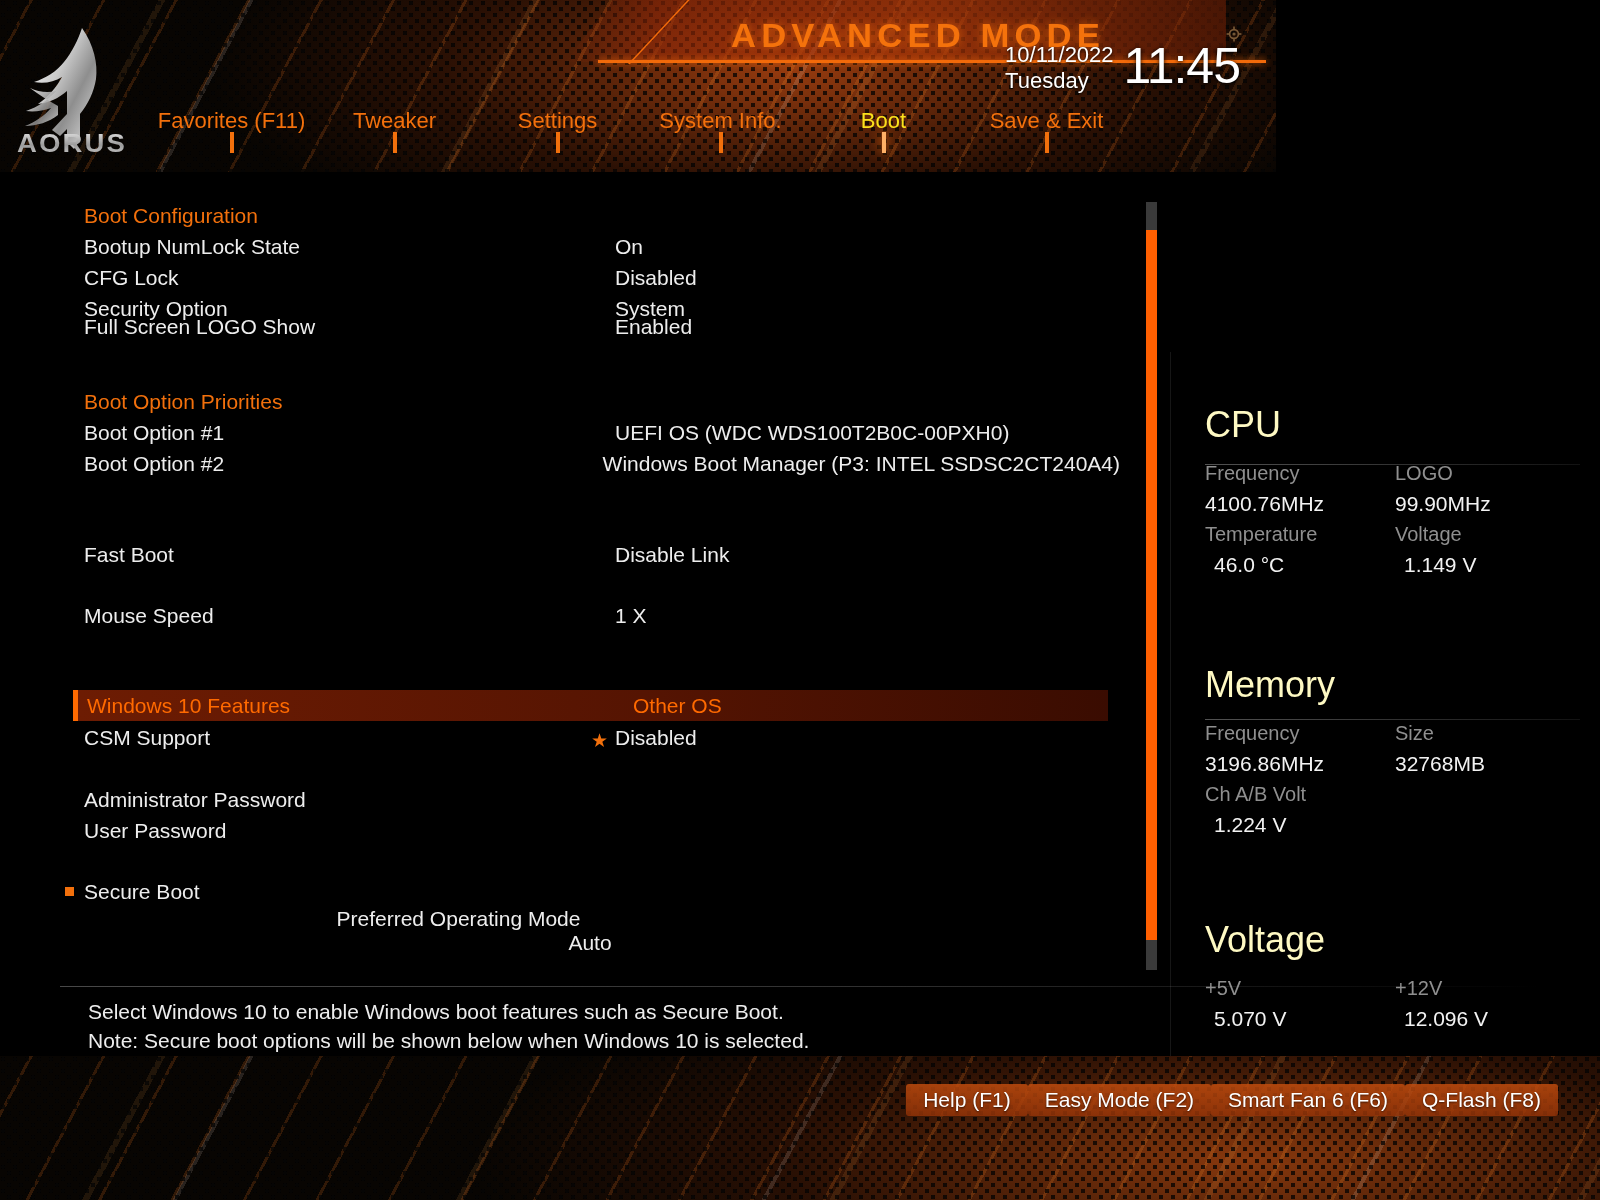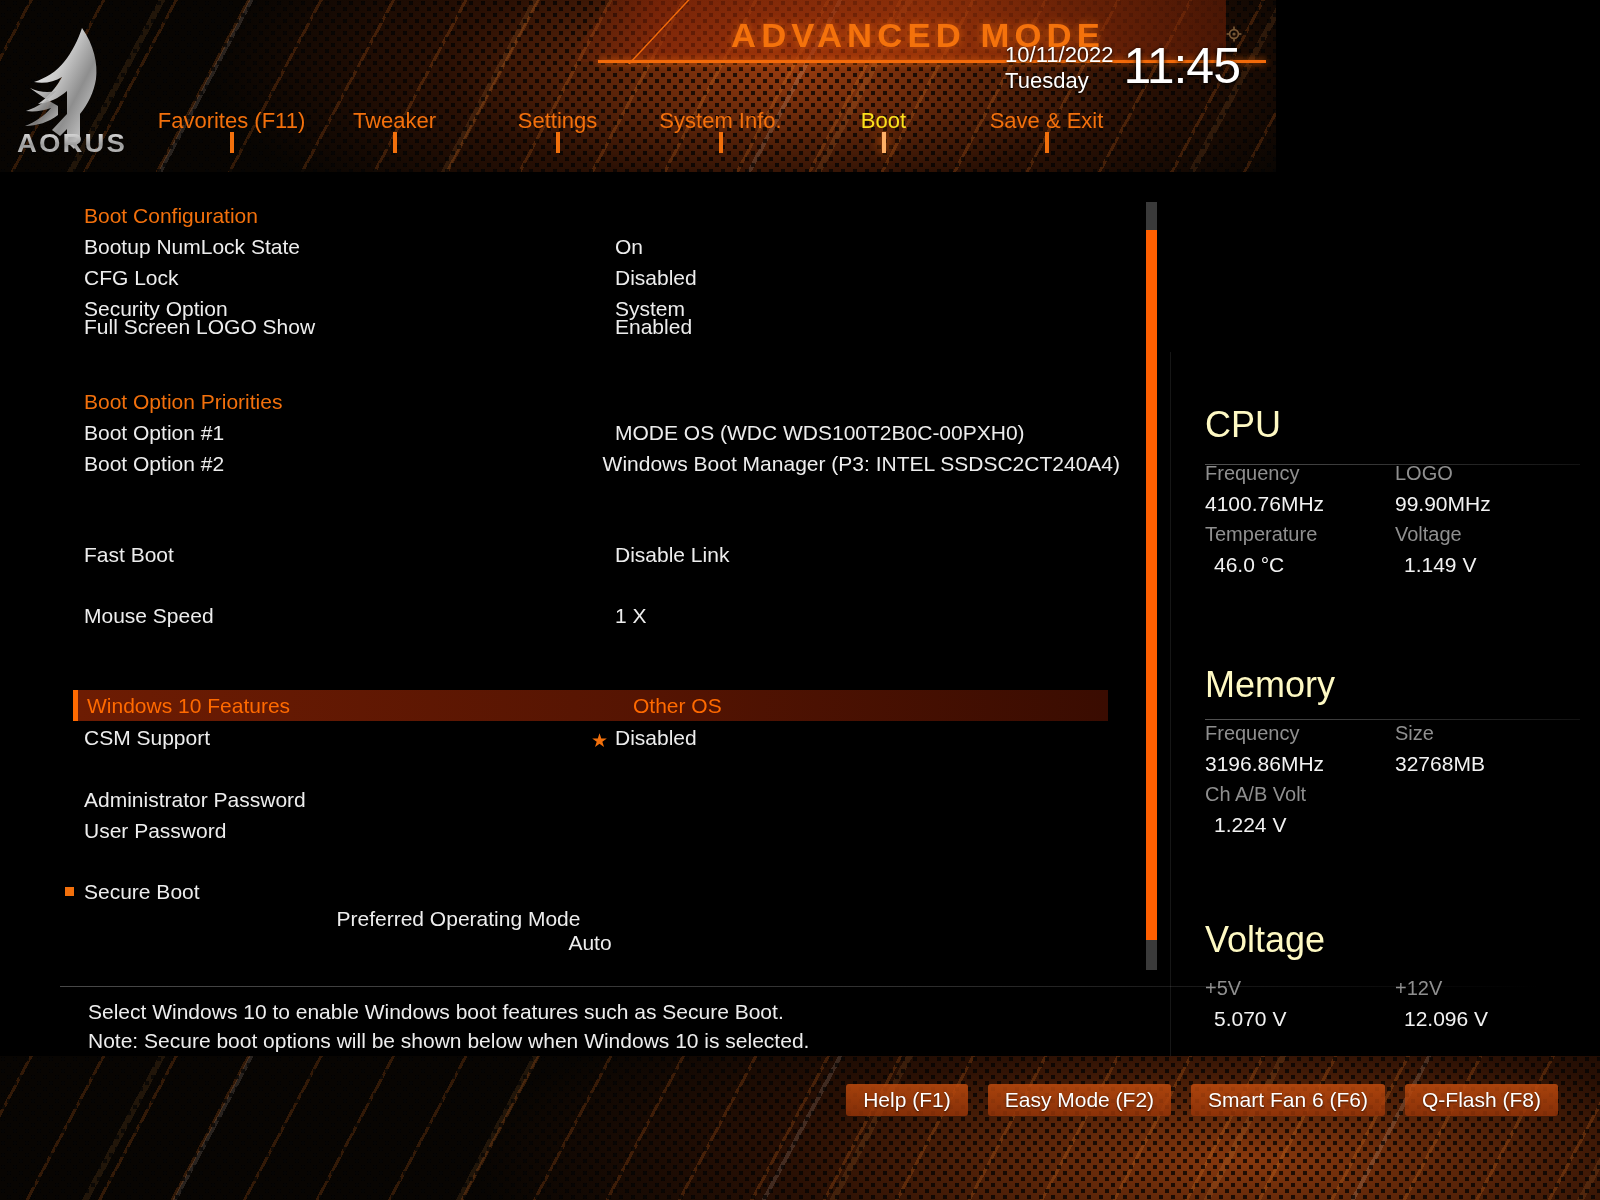--- a/index.html
+++ b/index.html
@@ -121,21 +121,21 @@
   #hwdiv{ position:absolute; left:1170px; top:180px; width:1px; height:790px; background:rgba(120,120,120,.18); }
 
   
   #helpline{ position:absolute; left:60px; top:986px; width:1480px; height:1px;
              background:linear-gradient(90deg,rgba(160,160,160,.45),rgba(160,160,160,.30) 55%,rgba(160,160,160,0)); }
   #help{ position:absolute; left:88px; top:997px; }
   #help div{ font-size:21px; color:#ededed; line-height:29px; white-space:nowrap; }
 
   #footer{ position:absolute; left:0; top:1056px; width:1600px; height:144px; overflow:hidden; background:#0a0502; }
   #footer .warmglow{ background:radial-gradient(ellipse 62% 180% at 78% 72%, rgba(190,78,18,.70) 0%, rgba(110,38,8,.33) 46%, rgba(0,0,0,0) 78%); }
-  #fkeys{ position:absolute; right:42px; top:1084px; display:flex; gap:20px; }
+  #fkeys{ position:absolute; right:42px; top:1084px; display:flex; gap:0; }
   .fkey{
     height:32px; padding:0 17px; display:flex; align-items:center; justify-content:center;
     font-size:21px; color:#fff; white-space:nowrap;
     background:linear-gradient(180deg, rgba(198,78,14,.80) 0%, rgba(150,52,8,.80) 100%);
     border-radius:3px; text-shadow:0 1px 2px rgba(0,0,0,.6);
   }
 </style>
 </head>
 <body>
 
@@ -220,21 +220,21 @@
         <div class="row" style="top: 139px;">
           <div class="label">Full Screen LOGO Show</div>
           <div class="vwrap"><span class="value">Enabled</span></div>
         </div>
         <div class="row section" style="top: 214px;">
           <div class="label">Boot Option Priorities</div>
           <div class="vwrap"><span class="value"></span></div>
         </div>
         <div class="row" style="top: 245px;">
           <div class="label">Boot Option #1</div>
-          <div class="vwrap"><span class="value">MODE OS (WDC WDS100T2B0C-00PXH0)</span></div>
+          <div class="vwrap"><span class="value">UEFI OS (WDC WDS100T2B0C-00PXH0)</span></div>
         </div>
         <div class="row" style="top: 276px;">
           <div class="label">Boot Option #2</div>
           <div class="vwrap"><span class="value">Windows Boot Manager (P3: INTEL SSDSC2CT240A4)</span></div>
         </div>
         <div class="row" style="top: 367px;">
           <div class="label">Fast Boot</div>
           <div class="vwrap"><span class="value">Disable Link</span></div>
         </div>
         <div class="row" style="top: 428px;">

